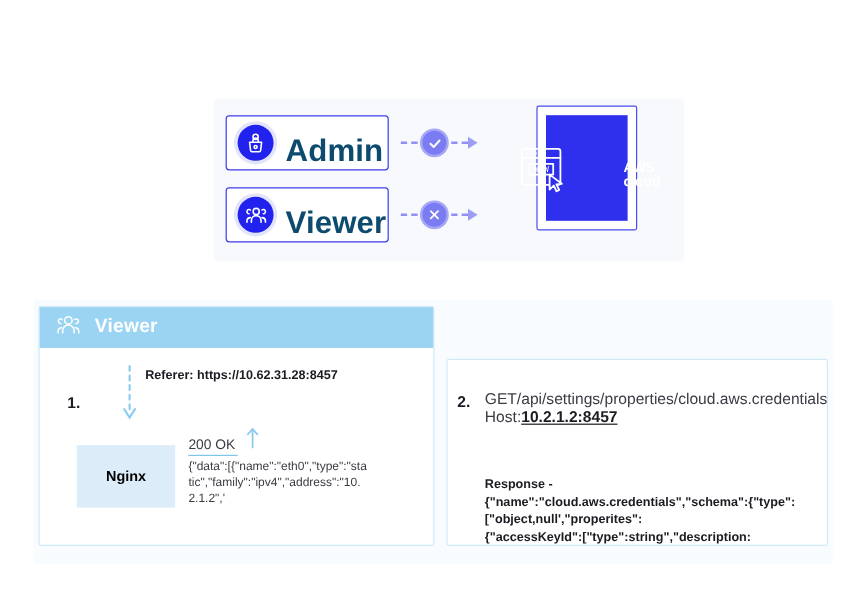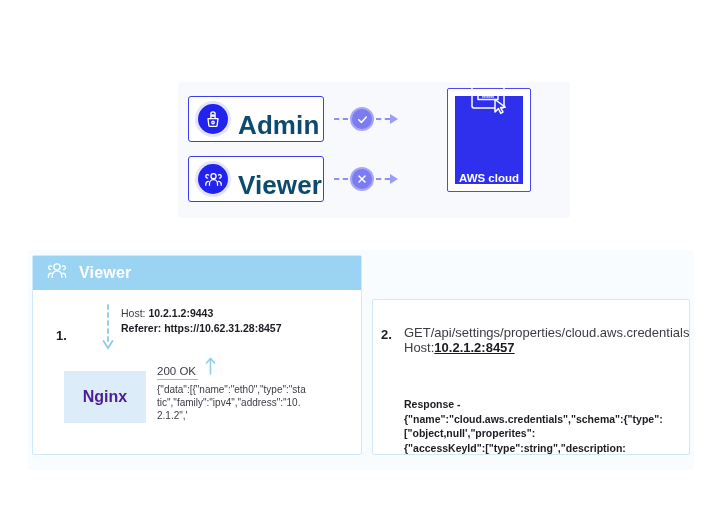--- a/index.html
+++ b/index.html
@@ -114,23 +114,23 @@
     box-sizing: border-box;
     display: flex;
     align-items: center;
     justify-content: center;
   }
   .aws-inner {
     width: 68px;
     height: 88px;
     background: #2f2fee;
     display: flex;
-    flex-direction: column;
-    align-items: center;
-    justify-content: flex-end;
+    flex-direction: row;
+    align-items: center;
+    justify-content: center;
     padding-top: 8px;
     box-sizing: border-box;
     gap: 44px;
   }
   .aws-label {
     color: #ffffff;
     font-size: 11.5px;
     font-weight: bold;
     margin-top: 4px;
   }
@@ -208,23 +208,23 @@
     left: 64px;
     top: 371px;
     width: 82px;
     height: 52px;
     background: #dcedf9;
     display: flex;
     align-items: center;
     justify-content: center;
   }
   .nginx-label {
-    font-size: 16px;
-    font-weight: bold;
-    color: #4c1d95;
+    font-size: 12px;
+    font-weight: bold;
+    color: #000000;
   }
 
   .resp-ok-row {
     position: absolute;
     left: 157px;
     top: 360px;
     width: 72px;
     height: 20px;
     display: flex;
     align-items: flex-end;
@@ -378,21 +378,20 @@
 <span class="step-num n1">1.</span>
 
 <span class="down-arrow">
   <svg width="14" height="50" viewBox="0 0 14 50" fill="none" stroke="#8ccbed" stroke-width="1.8" stroke-linecap="round">
     <line x1="7" y1="1" x2="7" y2="38" stroke-dasharray="4 4"></line>
     <polyline points="2.5,37 7,44 11.5,37" fill="none"></polyline>
   </svg>
 </span>
 
 <div class="req-text">
-  <div><span>Host: </span><span class="b">10.2.1.2:9443</span></div>
   <div><span class="b">Referer: </span><span class="b">https://10.62.31.28:8457</span></div>
 </div>
 
 <div class="nginx-box">
   <span class="nginx-label">Nginx</span>
 </div>
 
 <div class="resp-ok-row">
   <span class="resp-ok">200 OK</span>
   <span class="up-arrow">

